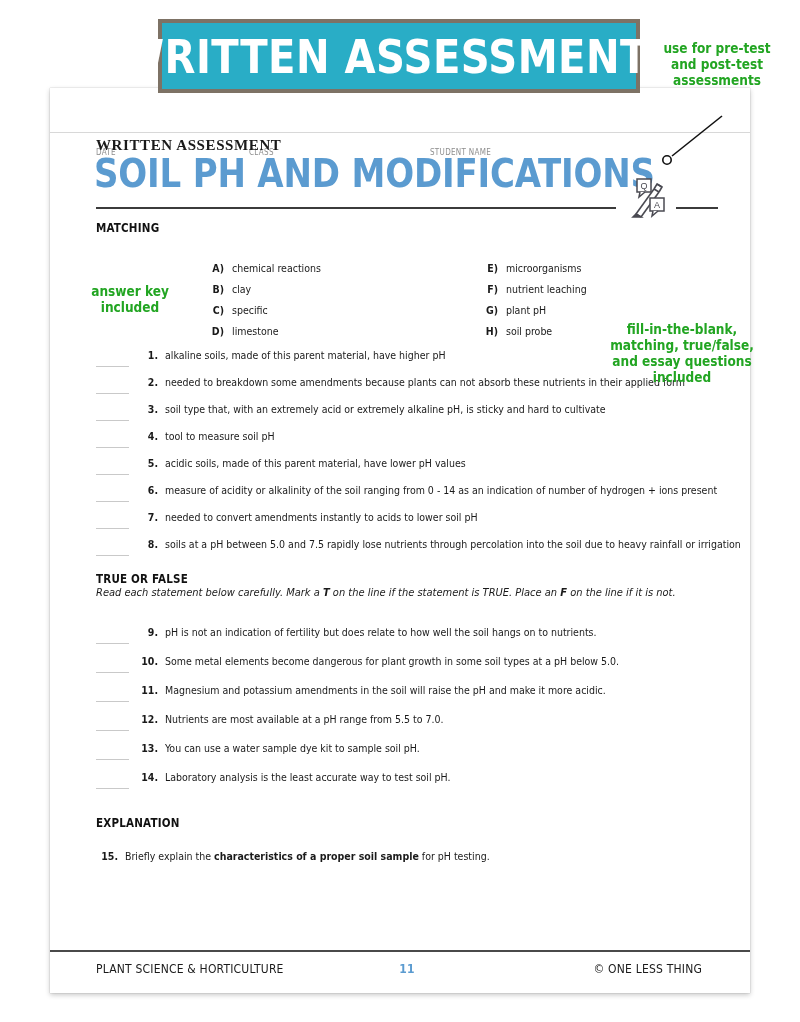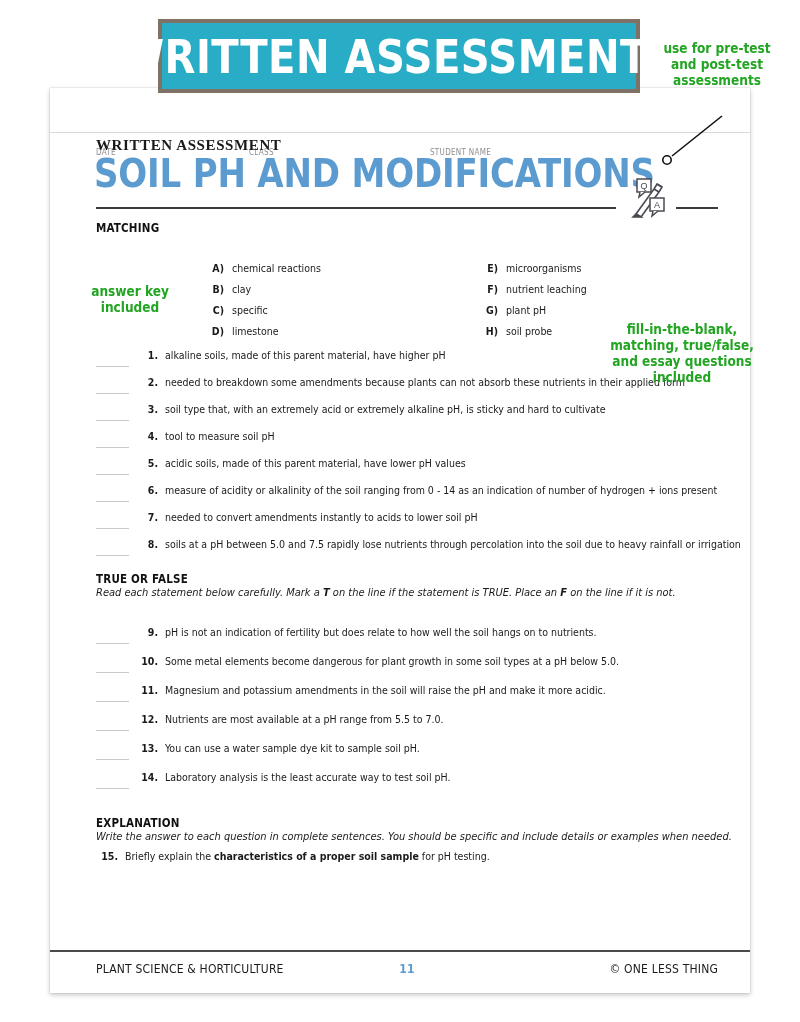--- a/index.html
+++ b/index.html
@@ -250,21 +250,21 @@
   .footer-text {
     position: absolute;
     top: 874px;
     font-family: "Liberation Sans Narrow", "DejaVu Sans Condensed", "Liberation Sans", sans-serif;
     font-size: 12px;
     letter-spacing: 0.2px;
     color: #1a1a1a;
   }
   #footer-left { left: 0px; }
   #footer-page { left: 0; width: 622px; text-align: center; color: #5b9bd0; font-weight: bold; }
-  #footer-right { right: 0px; text-align: center; }
+  #footer-right { right: 16px; text-align: center; }
 </style>
 </head>
 <body>
 
 <div class="banner">
   <span class="banner-text">WRITTEN ASSESSMENTS</span>
 </div>
 
 <div class="annot" id="annot-pretest">use for pre-test
 and post-test
@@ -441,21 +441,20 @@
       <span class="txt">You can use a water sample dye kit to sample soil pH.</span>
     </div>
 
     <div class="blank" style="top:700px;"></div>
     <div class="qitem" style="left:40px; top:683px;">
       <span class="num">14.</span>
       <span class="txt">Laboratory analysis is the least accurate way to test soil pH.</span>
     </div>
 
     <div class="sec-head" style="top:728px;">EXPLANATION</div>
-    <div class="sec-sub" style="top:742px;">Write the answer to each question in complete sentences. You should be specific and include details or examples when needed.</div>
 
     <div class="qitem" style="left:0px; top:762px;">
       <span class="num">15.</span>
       <span class="txt"><span>Briefly explain the </span><b>characteristics of a proper soil sample</b><span> for pH testing.</span></span>
     </div>
 
     <div class="rule-footer"></div>
     <div class="footer-text" id="footer-left">PLANT SCIENCE &amp; HORTICULTURE</div>
     <div class="footer-text" id="footer-page">11</div>
     <div class="footer-text" id="footer-right">© ONE LESS THING</div>

